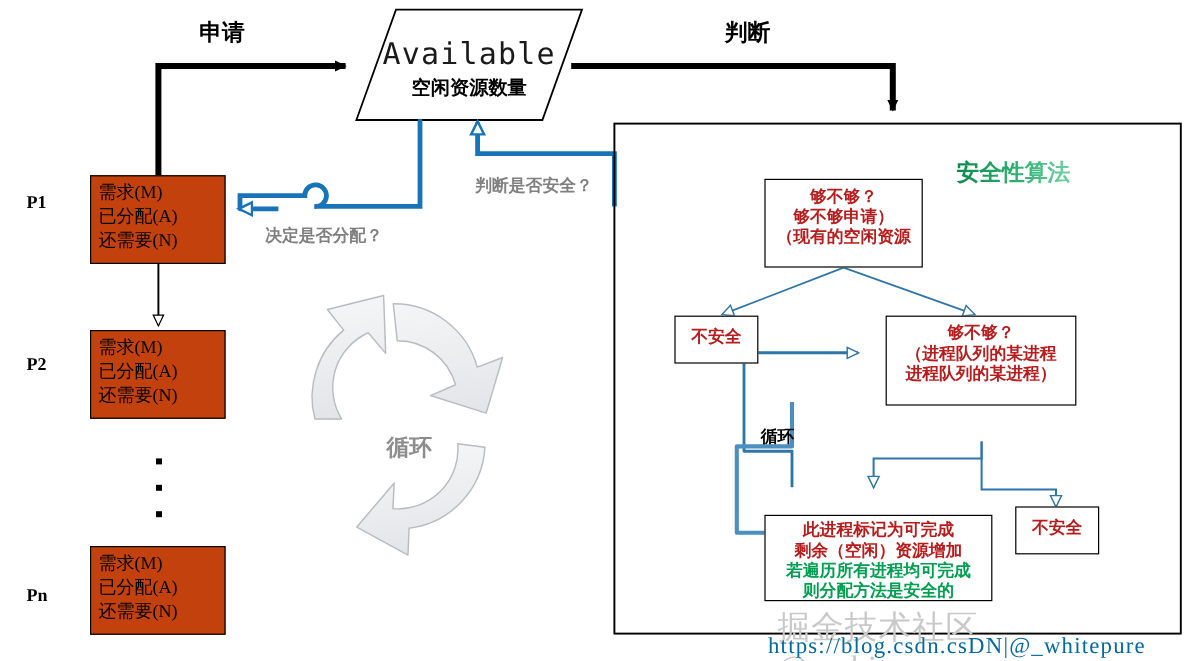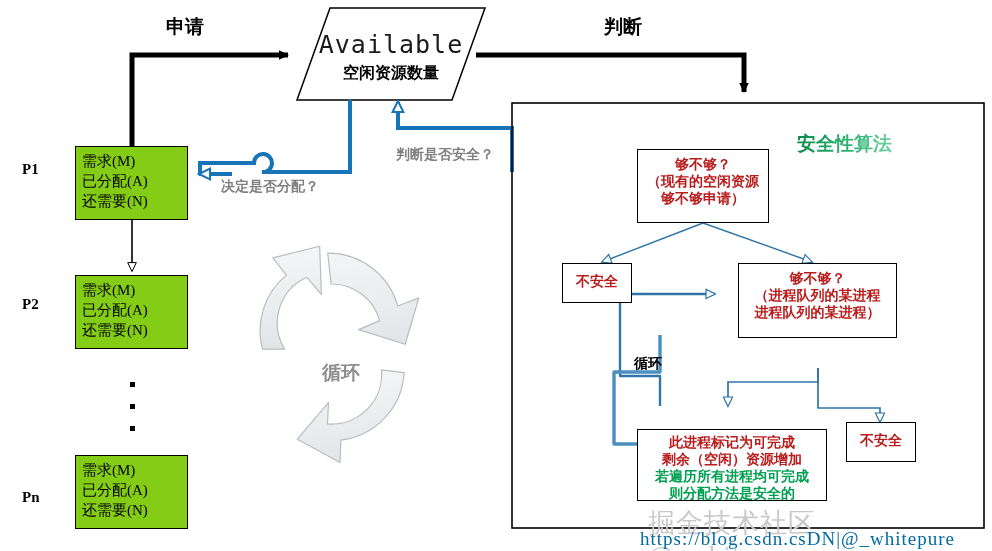--- a/index.html
+++ b/index.html
@@ -2,21 +2,21 @@
 <html><head>
 <meta charset="utf-8">
 <style>
   html,body{margin:0;padding:0;background:#ffffff;}
   body{width:992px;height:551px;overflow:hidden;
        font-family:"Liberation Serif","DejaVu Serif",serif;}
   #stage{position:relative;width:978px;height:551px;background:#fff;}
   svg.layer{position:absolute;left:0;top:0;width:992px;height:551px;}
 
   
-  .pbox{position:absolute;border:1.6px solid #000;background:#84cc16;
+  .pbox{position:absolute;border:1.6px solid #000;background:#c2410c;
         box-sizing:border-box;}
   .pbox .lines{position:absolute;left:6px;top:5px;font-size:15px;color:#000;
         font-family:"Liberation Serif","DejaVu Serif",serif;line-height:1.33;}
   .plabel{position:absolute;font-weight:bold;font-size:15px;color:#000;
         font-family:"Liberation Serif","DejaVu Serif",serif;}
 
   
   .toplabel{position:absolute;font-weight:bold;font-size:19px;color:#000;}
 
   
@@ -120,21 +120,21 @@
   </svg>
 
   <div class="toplabel" style="left:166px;top:14px;">申请</div>
   <div class="toplabel" style="left:604px;top:14px;">判断</div>
 
   <div id="avail-wrap">
     <div id="avail-sub">空闲资源数量</div>
     <div id="avail-title">Available</div>
   </div>
 
-  <div class="bluelabel" style="left:221px;top:178px;">决定是否分配？</div>
+  <div class="bluelabel" style="left:221px;top:188px;">决定是否分配？</div>
   <div class="bluelabel" style="left:396px;top:146px;text-align:center;">判断是否安全？</div>
 
   <div id="cycle-word">循环</div>
 
   <div id="loop-word">循环</div>
 
   <div class="plabel" style="left:22px;top:161px;">P1</div>
   <div class="pbox" style="left:75px;top:146px;width:113px;height:74px;">
     <div class="lines">
       <div>需求(M)</div>
@@ -162,22 +162,22 @@
       <div>需求(M)</div>
       <div>已分配(A)</div>
       <div>还需要(N)</div>
     </div>
   </div>
 
   <div id="algo-title">安全性算法</div>
 
   <div class="rbox" style="left:637px;top:149px;width:132px;height:74px;padding-top:6px;">
     <span class="l">够不够？</span>
+    <span class="l">够不够申请）</span>
     <span class="l">（现有的空闲资源</span>
-    <span class="l">够不够申请）</span>
   </div>
 
   <div class="rbox" style="left:562px;top:263px;width:70px;height:40px;padding-top:9px;">
     <span class="l">不安全</span>
   </div>
 
   <div class="rbox" style="left:738px;top:263px;width:159px;height:75px;padding-top:6px;">
     <span class="l">够不够？</span>
     <span class="l">（进程队列的某进程</span>
     <span class="l">进程队列的某进程）</span>

